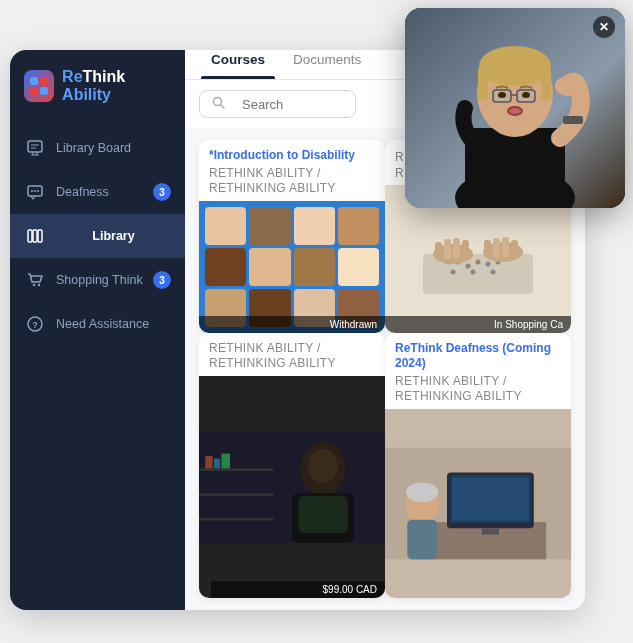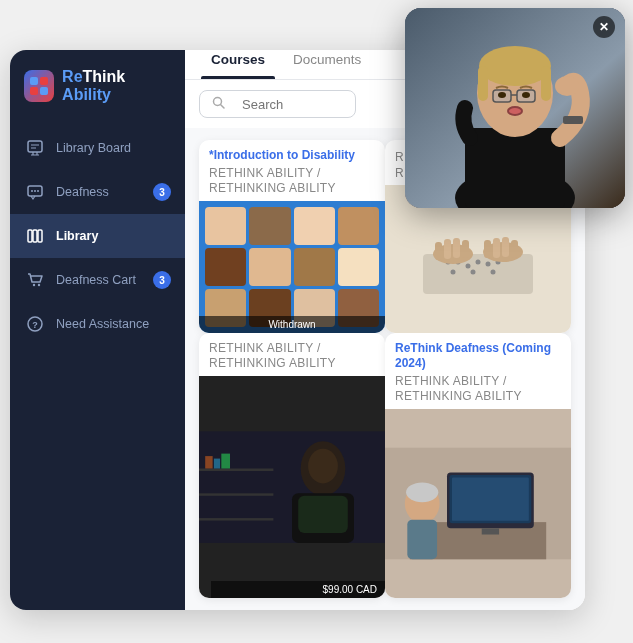--- a/index.html
+++ b/index.html
@@ -103,20 +103,21 @@
 
     .nav-label {
       font-size: 12.5px;
       color: #8fa0c0;
       flex: 1;
     }
 
     .nav-item.active .nav-label {
       color: white;
       font-weight: 600;
+      text-align: center;
     }
 
     .badge {
       background: #3a6ee8;
       color: white;
       font-size: 10px;
       font-weight: 700;
       border-radius: 50%;
       width: 18px;
       height: 18px;
@@ -283,21 +284,20 @@
       left: 0; right: 0;
       background: rgba(0,0,0,0.55);
       color: white;
       font-size: 10px;
       padding: 3px 8px;
       text-align: right;
     }
 
     .status-withdrawn {
       background: rgba(0,0,0,0.6);
-      text-align: center;
     }
 
     .status-shopping {
       background: rgba(0,0,0,0.6);
     }
 
     .price-bar {
       position: absolute;
       bottom: 0;
       left: 12px; right: 0;
@@ -424,21 +424,21 @@
       </div>
 
       <div class="nav-item">
         <span class="nav-icon">
           <svg width="18" height="18" viewBox="0 0 18 18" fill="none">
             <path d="M2 3h2l2 8h8l2-6H5" stroke="#8fa0c0" stroke-width="1.5" fill="none" stroke-linejoin="round"></path>
             <circle cx="8" cy="14" r="1.2" fill="#8fa0c0"></circle>
             <circle cx="13" cy="14" r="1.2" fill="#8fa0c0"></circle>
           </svg>
         </span>
-        <span class="nav-label">Deafness Cart</span>
+        <span class="nav-label">Shopping Think</span>
         <span class="badge">3</span>
       </div>
 
       <div class="nav-item">
         <span class="nav-icon">
           <svg width="18" height="18" viewBox="0 0 18 18" fill="none">
             <circle cx="9" cy="9" r="7" stroke="#8fa0c0" stroke-width="1.5"></circle>
             <text x="9" y="13" text-anchor="middle" fill="#8fa0c0" font-size="9" font-weight="bold">?</text>
           </svg>
         </span>
@@ -526,20 +526,21 @@
                 <rect x="39" y="16" width="7" height="18" rx="3" fill="#c8a882"></rect>
 
                 <ellipse cx="80" cy="28" rx="20" ry="10" fill="#c8a882"></ellipse>
                 <rect x="88" y="16" width="7" height="18" rx="3" fill="#c8a882"></rect>
                 <rect x="79" y="13" width="7" height="20" rx="3" fill="#d4b490"></rect>
                 <rect x="70" y="14" width="7" height="20" rx="3" fill="#d4b490"></rect>
                 <rect x="61" y="16" width="7" height="18" rx="3" fill="#c8a882"></rect>
               </svg>
             </div>
           </div>
+          <div class="course-status-bar status-shopping">In Shopping Ca</div>
         </div>
       </div>
 
       <div class="course-card">
         <div class="course-header">
           <div class="course-subtitle">RETHINK ABILITY / RETHINKING ABILITY</div>
         </div>
         <div class="course-thumb">
           <div class="course-thumb-bg thumb-deafblind">
 

